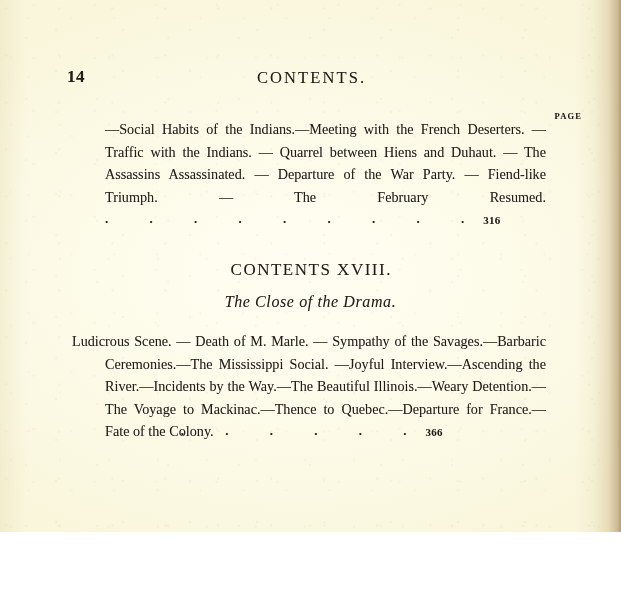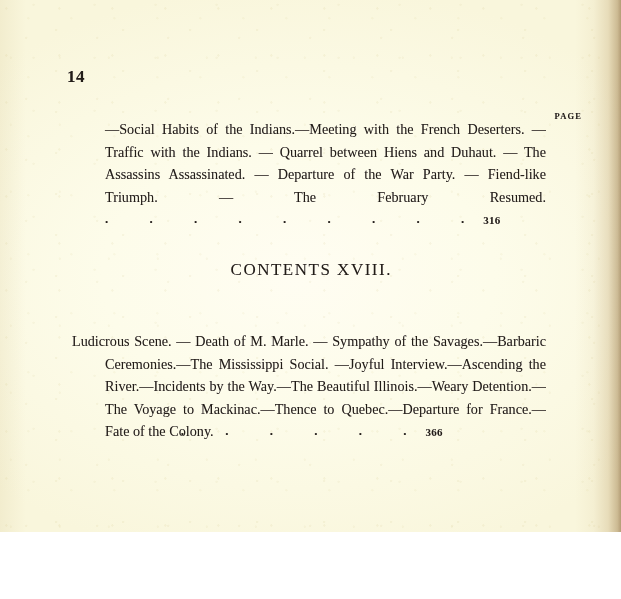--- a/index.html
+++ b/index.html
@@ -151,31 +151,33 @@
 <body>
 
 <div id="page">
 
   <div id="grain"></div>
   <div id="left-edge"></div>
   <div id="right-edge"></div>
 
   <div class="folio inkish">14</div>
 
+  <div class="running-head inkish">CONTENTS.</div>
 
   <div class="page-label inkish">PAGE</div>
 
   <div class="column">
     <div class="entry indented inkish">
       <p><span>—Social Habits of the Indians.—Meeting with the French Deserters. — Traffic with the Indians. — Quarrel between Hiens and Duhaut. — The Assassins Assassinated. — Departure of the War Party. — Fiend-like Triumph. — The February Resumed.</span><span class="leaders">. . . . . . . . .</span><span class="pageno">316</span></p>
     </div>
   </div>
 
   <div class="chapter-block">
     <div class="chapter-title inkish">CONTENTS XVIII.</div>
+    <div class="chapter-subtitle inkish">The Close of the Drama.</div>
   </div>
 
   <div class="column second">
     <div class="entry hanging inkish">
       <p><span>Ludicrous Scene. — Death of M. Marle. — Sympathy of the Savages.—Barbaric Ceremonies.—The Mississippi Social. —Joyful Interview.—Ascending the River.—Incidents by the Way.—The Beautiful Illinois.—Weary Detention.—The Voyage to Mackinac.—Thence to Quebec.—Departure for France.—Fate of the Colony.</span><span class="leaders">. . . . . .</span><span class="pageno">366</span></p>
     </div>
   </div>
 
 </div>
 

